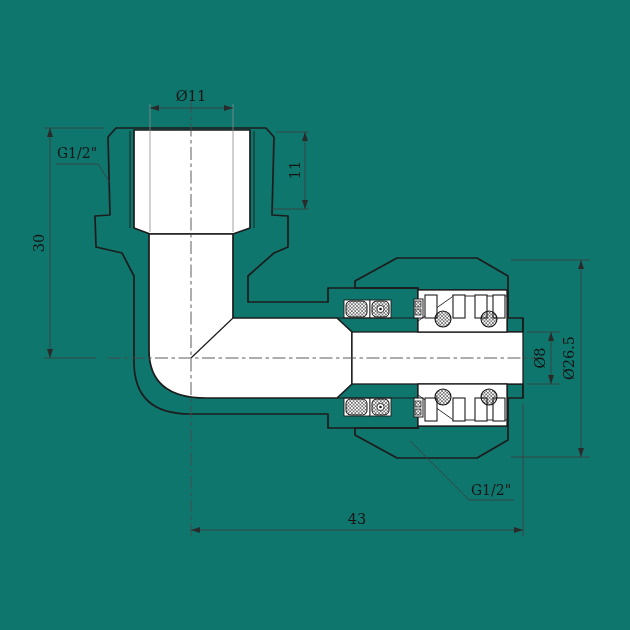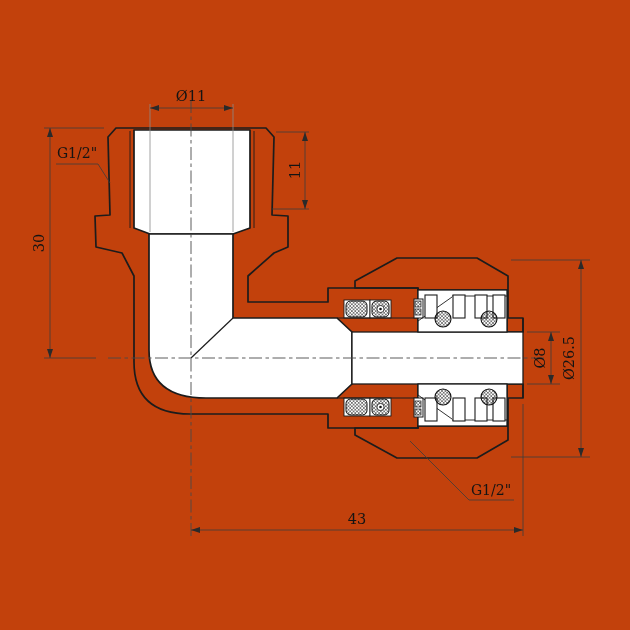--- a/index.html
+++ b/index.html
@@ -1,16 +1,16 @@
 <!DOCTYPE html>
 <html><head>
 <meta charset="utf-8">
 <style>
   html,body{margin:0;padding:0;background:#fff;}
-  #canvas{position:relative;width:630px;height:630px;background:#c2410c;overflow:hidden;}
+  #canvas{position:relative;width:630px;height:630px;background:#0f766e;overflow:hidden;}
   svg{display:block;}
   text{font-family:"DejaVu Serif",serif;fill:#141414;}
   .dimtxt{font-size:14.5px;}
   .lbltxt{font-size:14px;}
   .oline{fill:none;stroke:#1c1c1c;stroke-width:1.7;stroke-linejoin:round;stroke-linecap:round;}
   .mline{fill:none;stroke:#1c1c1c;stroke-width:1.2;stroke-linejoin:round;}
   .thin{fill:none;stroke:#1c1c1c;stroke-width:0.9;}
   .dim{fill:none;stroke:#3c3c3c;stroke-width:0.8;}
   .ext{fill:none;stroke:#8a8a8a;stroke-width:0.8;}
   .cl{fill:none;stroke:#4a4a4a;stroke-width:0.9;stroke-dasharray:13 3.5 3.5 3.5;}

